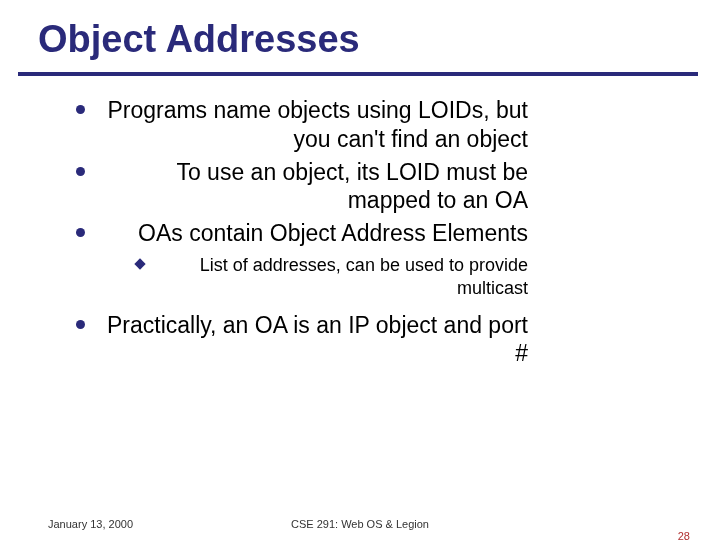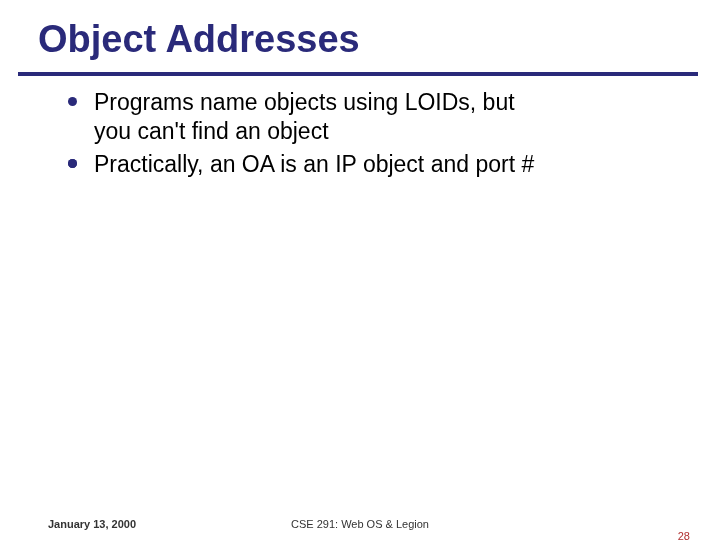--- a/index.html
+++ b/index.html
@@ -37,22 +37,23 @@
     border-top: 4px solid #2a2a7a;
   }
   .content {
     position: absolute;
     top: 88px;
     left: 60px;
     right: 40px;
   }
   ul.level1 {
     list-style: none;
-    margin: 0;
+    margin: 8px;
     padding: 0;
+    text-align: right;
   }
   ul.level1 > li {
     position: relative;
     padding-left: 34px;
     font-size: 23px;
     line-height: 1.25;
     margin-bottom: 4px;
   }
   ul.level1 > li::before {
     content: "";
@@ -90,21 +91,20 @@
     position: absolute;
     bottom: 22px;
     left: 0;
     width: 720px;
     font-size: 11px;
     color: #333;
   }
   .footer .date {
     position: absolute;
     left: 48px;
-    font-weight: bold;
   }
   .footer .center {
     position: absolute;
     left: 0;
     width: 720px;
     text-align: center;
   }
   .footer .pagenum {
     position: absolute;
     right: 30px;
@@ -117,20 +117,27 @@
 
 <div class="slide">
 
   <div class="title">Object Addresses</div>
   <div class="title-rule"></div>
 
   <div class="content">
     <ul class="level1">
       <li><span>Programs name objects using LOIDs, but you can't find an object</span></li>
       <li>
+        <span>To use an object, its LOID must be mapped to an OA</span>
+      </li>
+      <li>
+        <span>OAs contain Object Address Elements</span>
+        <ul class="level2">
+          <li><span>List of addresses, can be used to provide multicast</span></li>
+        </ul>
       </li>
       <li><span>Practically, an OA is an IP object and port #</span></li>
     </ul>
   </div>
 
   <div class="footer">
     <span class="date">January 13, 2000</span>
     <span class="center">CSE 291: Web OS &amp; Legion</span>
     <span class="pagenum">28</span>
   </div>

